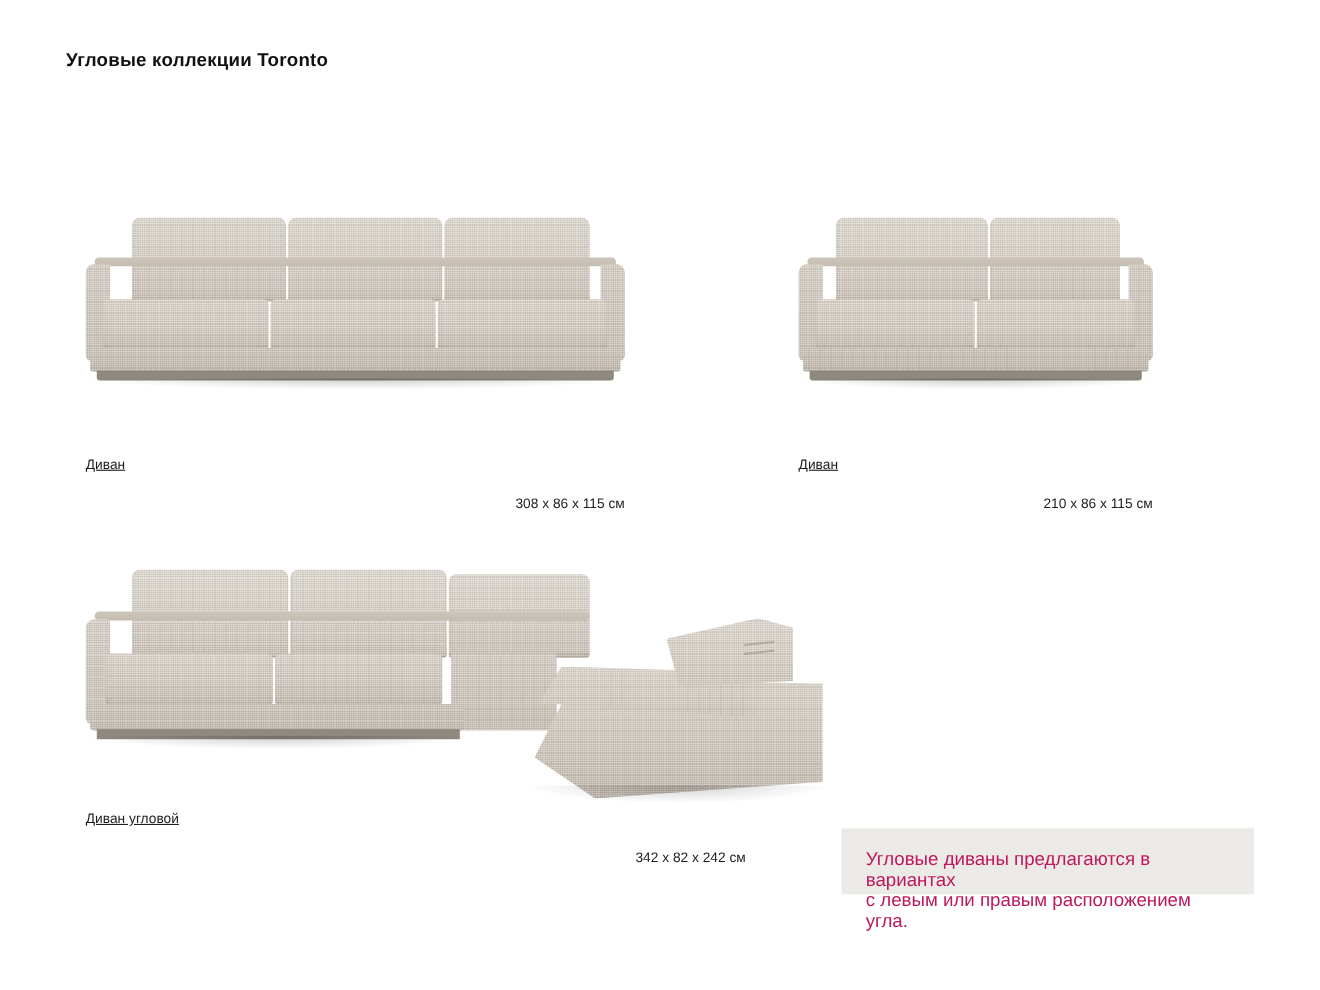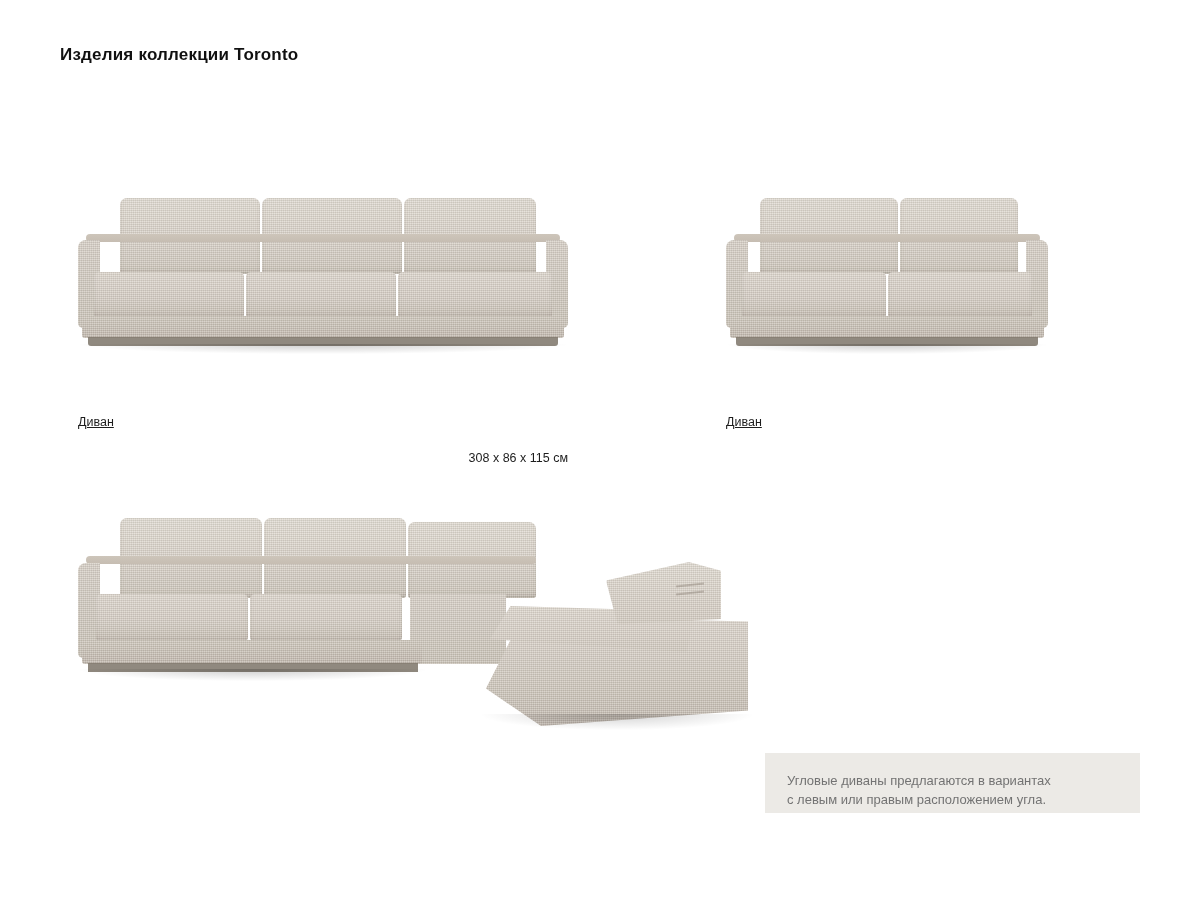--- a/index.html
+++ b/index.html
@@ -220,30 +220,30 @@
   }
 
   
   .note {
     position: absolute;
     background: #eceae6;
     padding: 18px 22px 20px 22px;
     box-sizing: border-box;
   }
   .note-text {
-    font-size: 13px;
+    font-size: 17px;
     line-height: 19px;
-    color: #737373;
+    color: #be185d;
     white-space: pre-line;
   }
 </style>
 </head>
 <body>
 
-<div class="page-title">Изделия коллекции Toronto</div>
+<div class="page-title">Угловые коллекции Toronto</div>
 
 <div class="product" style="left:78px; top:198px;">
 
   <div class="sofa" id="sofa-a">
 
     <div class="s-backcushion" style="left:42px; width:140px;">
         <span class="tex"></span>
       </div>
     <div class="s-backcushion" style="left:184px; width:140px;">
         <span class="tex"></span>
@@ -312,20 +312,21 @@
     </div>
     <div class="s-frontpanel">
         <span class="tex"></span>
       </div>
     <div class="s-plinth"></div>
     <div class="s-shadow"></div>
   </div>
 
   <div class="caption" style="margin-top:42px;">
     <span class="cap-name">Диван</span>
+    <span class="cap-dims">210 x 86 x 115 см</span>
   </div>
 </div>
 
 <div class="product" style="left:78px; top:518px;">
 
   <div class="sofa" id="sofa-c">
 
     <div class="c-backcushion" style="left:42px; width:142px;">
         <span class="tex"></span>
       </div>
@@ -365,18 +366,22 @@
         <span class="tex"></span>
       </div>
     <div class="c-chaise-armrest">
         <span class="tex"></span>
       </div>
     <div class="c-seam" style="left:598px; top:66px; width:28px; height:2px; transform:rotate(-6deg);"></div>
     <div class="c-seam" style="left:598px; top:74px; width:28px; height:2px; transform:rotate(-6deg);"></div>
     <div class="c-chaise-shadow"></div>
   </div>
 
+  <div class="caption" style="margin-top:-16px;">
+    <span class="cap-name">Диван угловой</span>
+    <span class="cap-dims">342 x 82 x 242 см</span>
+  </div>
 </div>
 
 <div class="note" style="left:765px; top:753px; width:375px; height:60px;">
   <div class="note-text">Угловые диваны предлагаются в вариантах
 с левым или правым расположением угла.</div>
 </div>
 
 </body></html>

